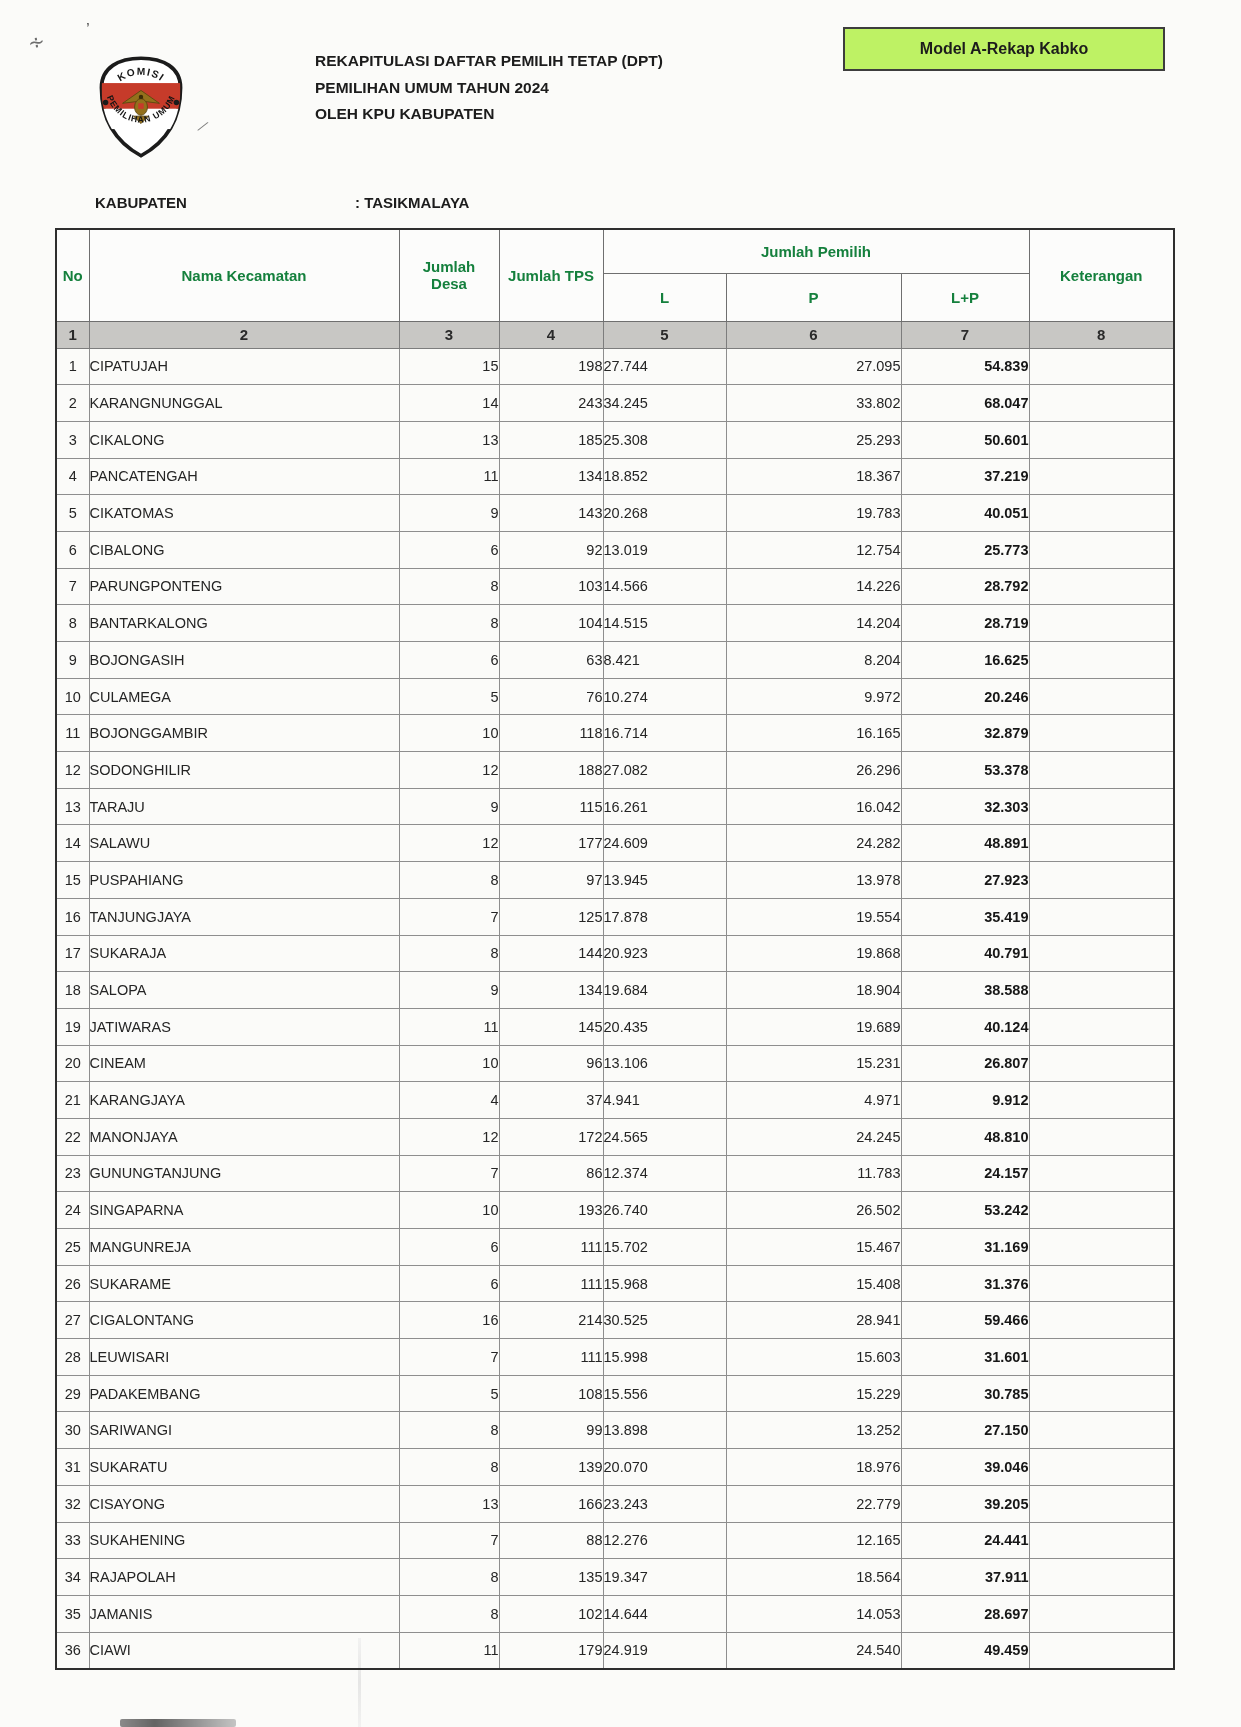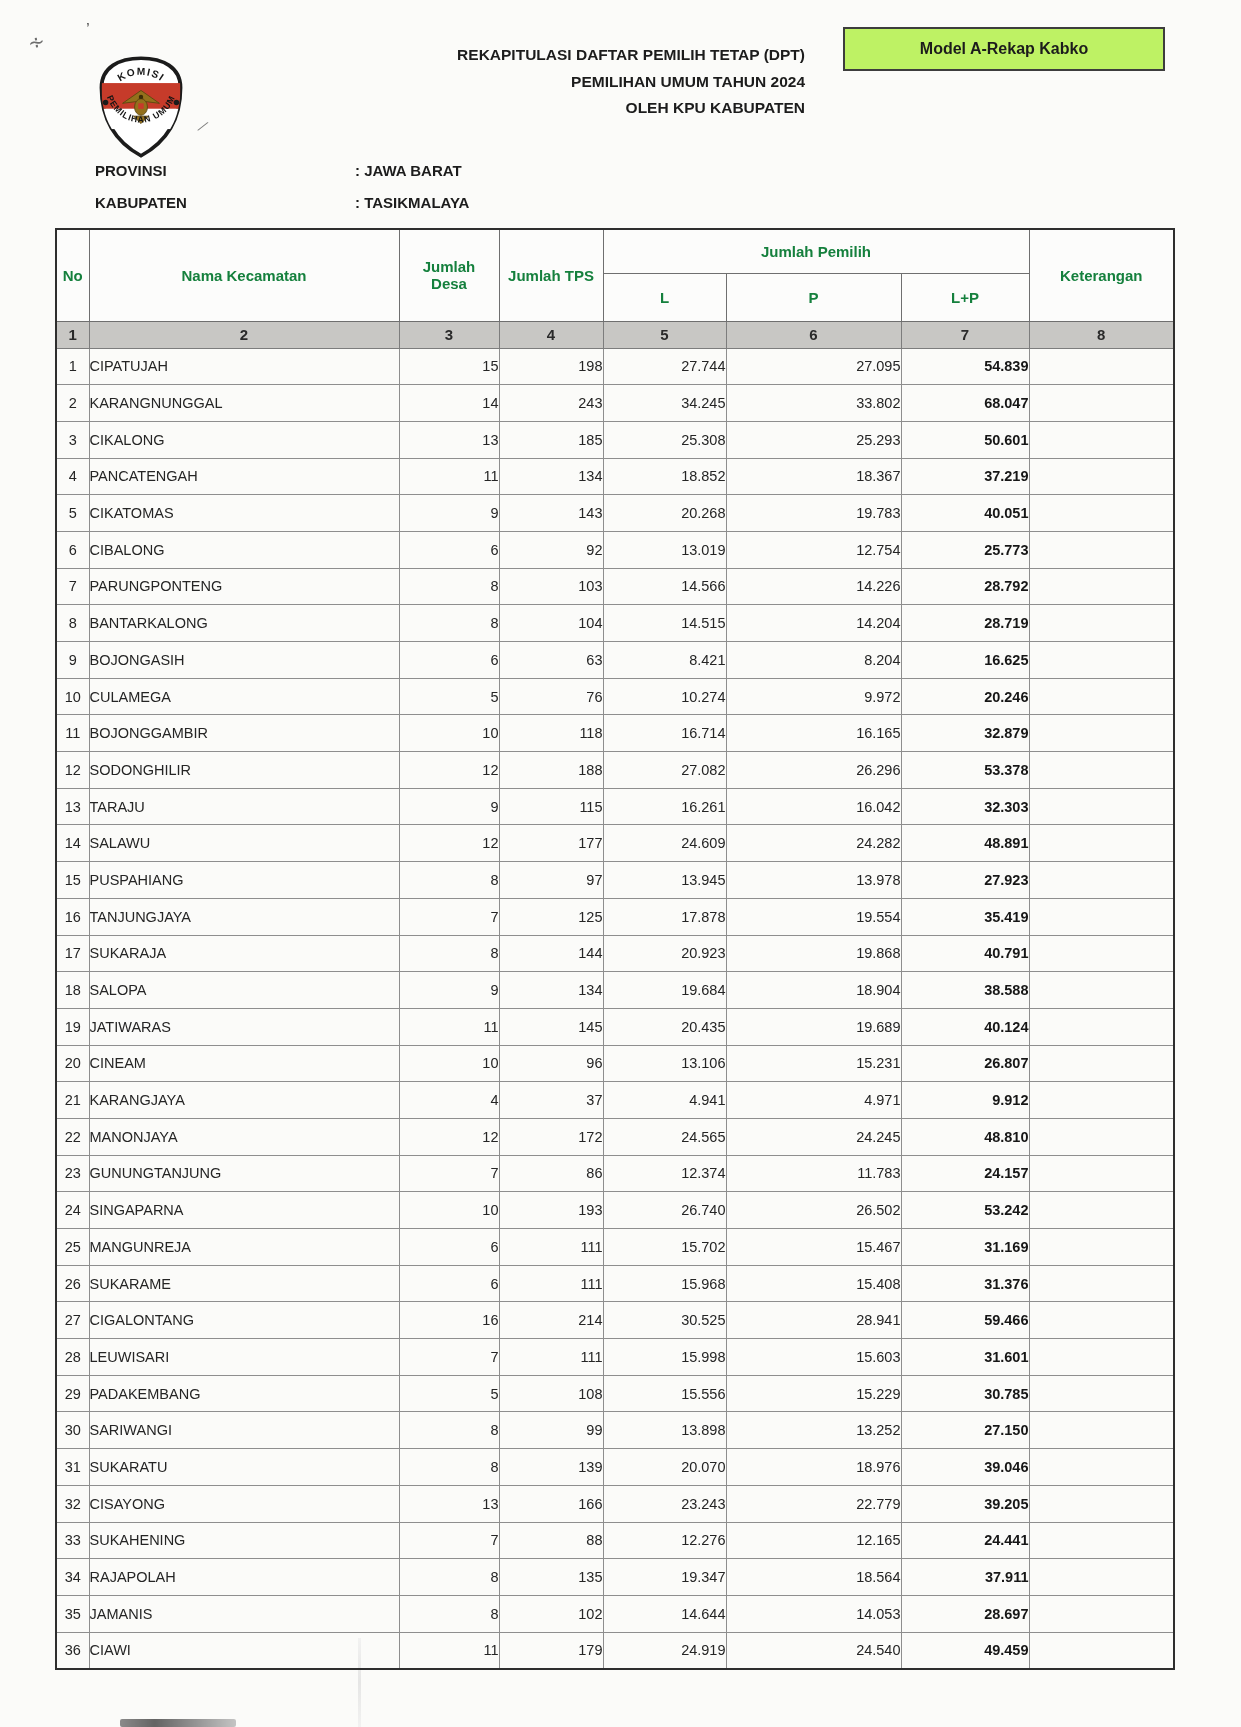--- a/index.html
+++ b/index.html
@@ -17,22 +17,22 @@
   .pen-mark{position:absolute;color:#6e6e6e;}
 
   
   .model-box{
     position:absolute;left:843px;top:27px;width:318px;height:40px;
     border:2.5px solid #3d3d3d;background:#bef264;
     display:flex;align-items:center;justify-content:center;
     font-weight:700;font-size:16px;color:#1c1c1c;
   }
   .title-block{
-    position:absolute;left:315px;top:42px;width:490px;
-    text-align:right;font-weight:700;font-size:15.5px;line-height:26.5px;color:#1c1c1c;
+    position:absolute;left:315px;top:48px;width:490px;
+    text-align:left;font-weight:700;font-size:15.5px;line-height:26.5px;color:#1c1c1c;
   }
   .logo-wrap{position:absolute;left:95px;top:50px;width:92px;height:114px;}
   .region-row{position:absolute;left:95px;width:600px;height:22px;font-weight:700;font-size:15px;color:#1c1c1c;}
   .region-row .lbl{position:absolute;left:0;top:0;}
   .region-row .val{position:absolute;left:260px;top:0;}
 
   
   table.dpt{
     position:absolute;left:55px;top:228px;width:1118px;
     border-collapse:collapse;table-layout:fixed;
@@ -52,21 +52,21 @@
   tr.colnum{height:27px;}
   tr.colnum td{
     background:#c8c7c4;font-weight:700;text-align:center;font-size:15px;color:#2a2a2a;
     border-color:#7d7d7d;
   }
   tbody td{height:35.7px;border-top-color:#a2a2a2;border-bottom-color:#a2a2a2;}
   td.c-no{text-align:center;}
   td.c-name{text-align:left;padding-left:7px;}
   td.c-desa{text-align:right;padding-right:42px;}
   td.c-tps{text-align:right;padding-right:26px;margin-top:32px;}
-  td.c-l{text-align:right;padding-right:12px;}
+  td.c-l{text-align:left;padding-right:12px;}
   td.c-p{text-align:right;padding-right:10px;}
   td.c-lp{text-align:right;padding-right:12px;font-weight:700;color:#161616;}
   td.c-ket{}
 </style>
 </head>
 <body>
 
 <div class="page">
 
   <span class="pen-mark" style="left:28px;top:30px;font-size:20px;transform:rotate(-8deg);">∻</span>
@@ -111,24 +111,20 @@
   <div class="model-box">
     <span>Model A-Rekap Kabko</span>
   </div>
 
   <div class="title-block">
     <div>REKAPITULASI DAFTAR PEMILIH TETAP (DPT)</div>
     <div>PEMILIHAN UMUM TAHUN 2024</div>
     <div>OLEH KPU KABUPATEN</div>
   </div>
 
-  <div class="region-row" style="top:162px;">
-    <span class="lbl">PROVINSI</span>
-    <span class="val">: JAWA BARAT</span>
-  </div>
   <div class="region-row" style="top:194px;text-decoration:underline;">
     <span class="lbl">KABUPATEN</span>
     <span class="val">: TASIKMALAYA</span>
   </div>
 
   <table class="dpt">
     <colgroup>
       <col style="width:33px">
         <col style="width:310px">
         <col style="width:100px">

